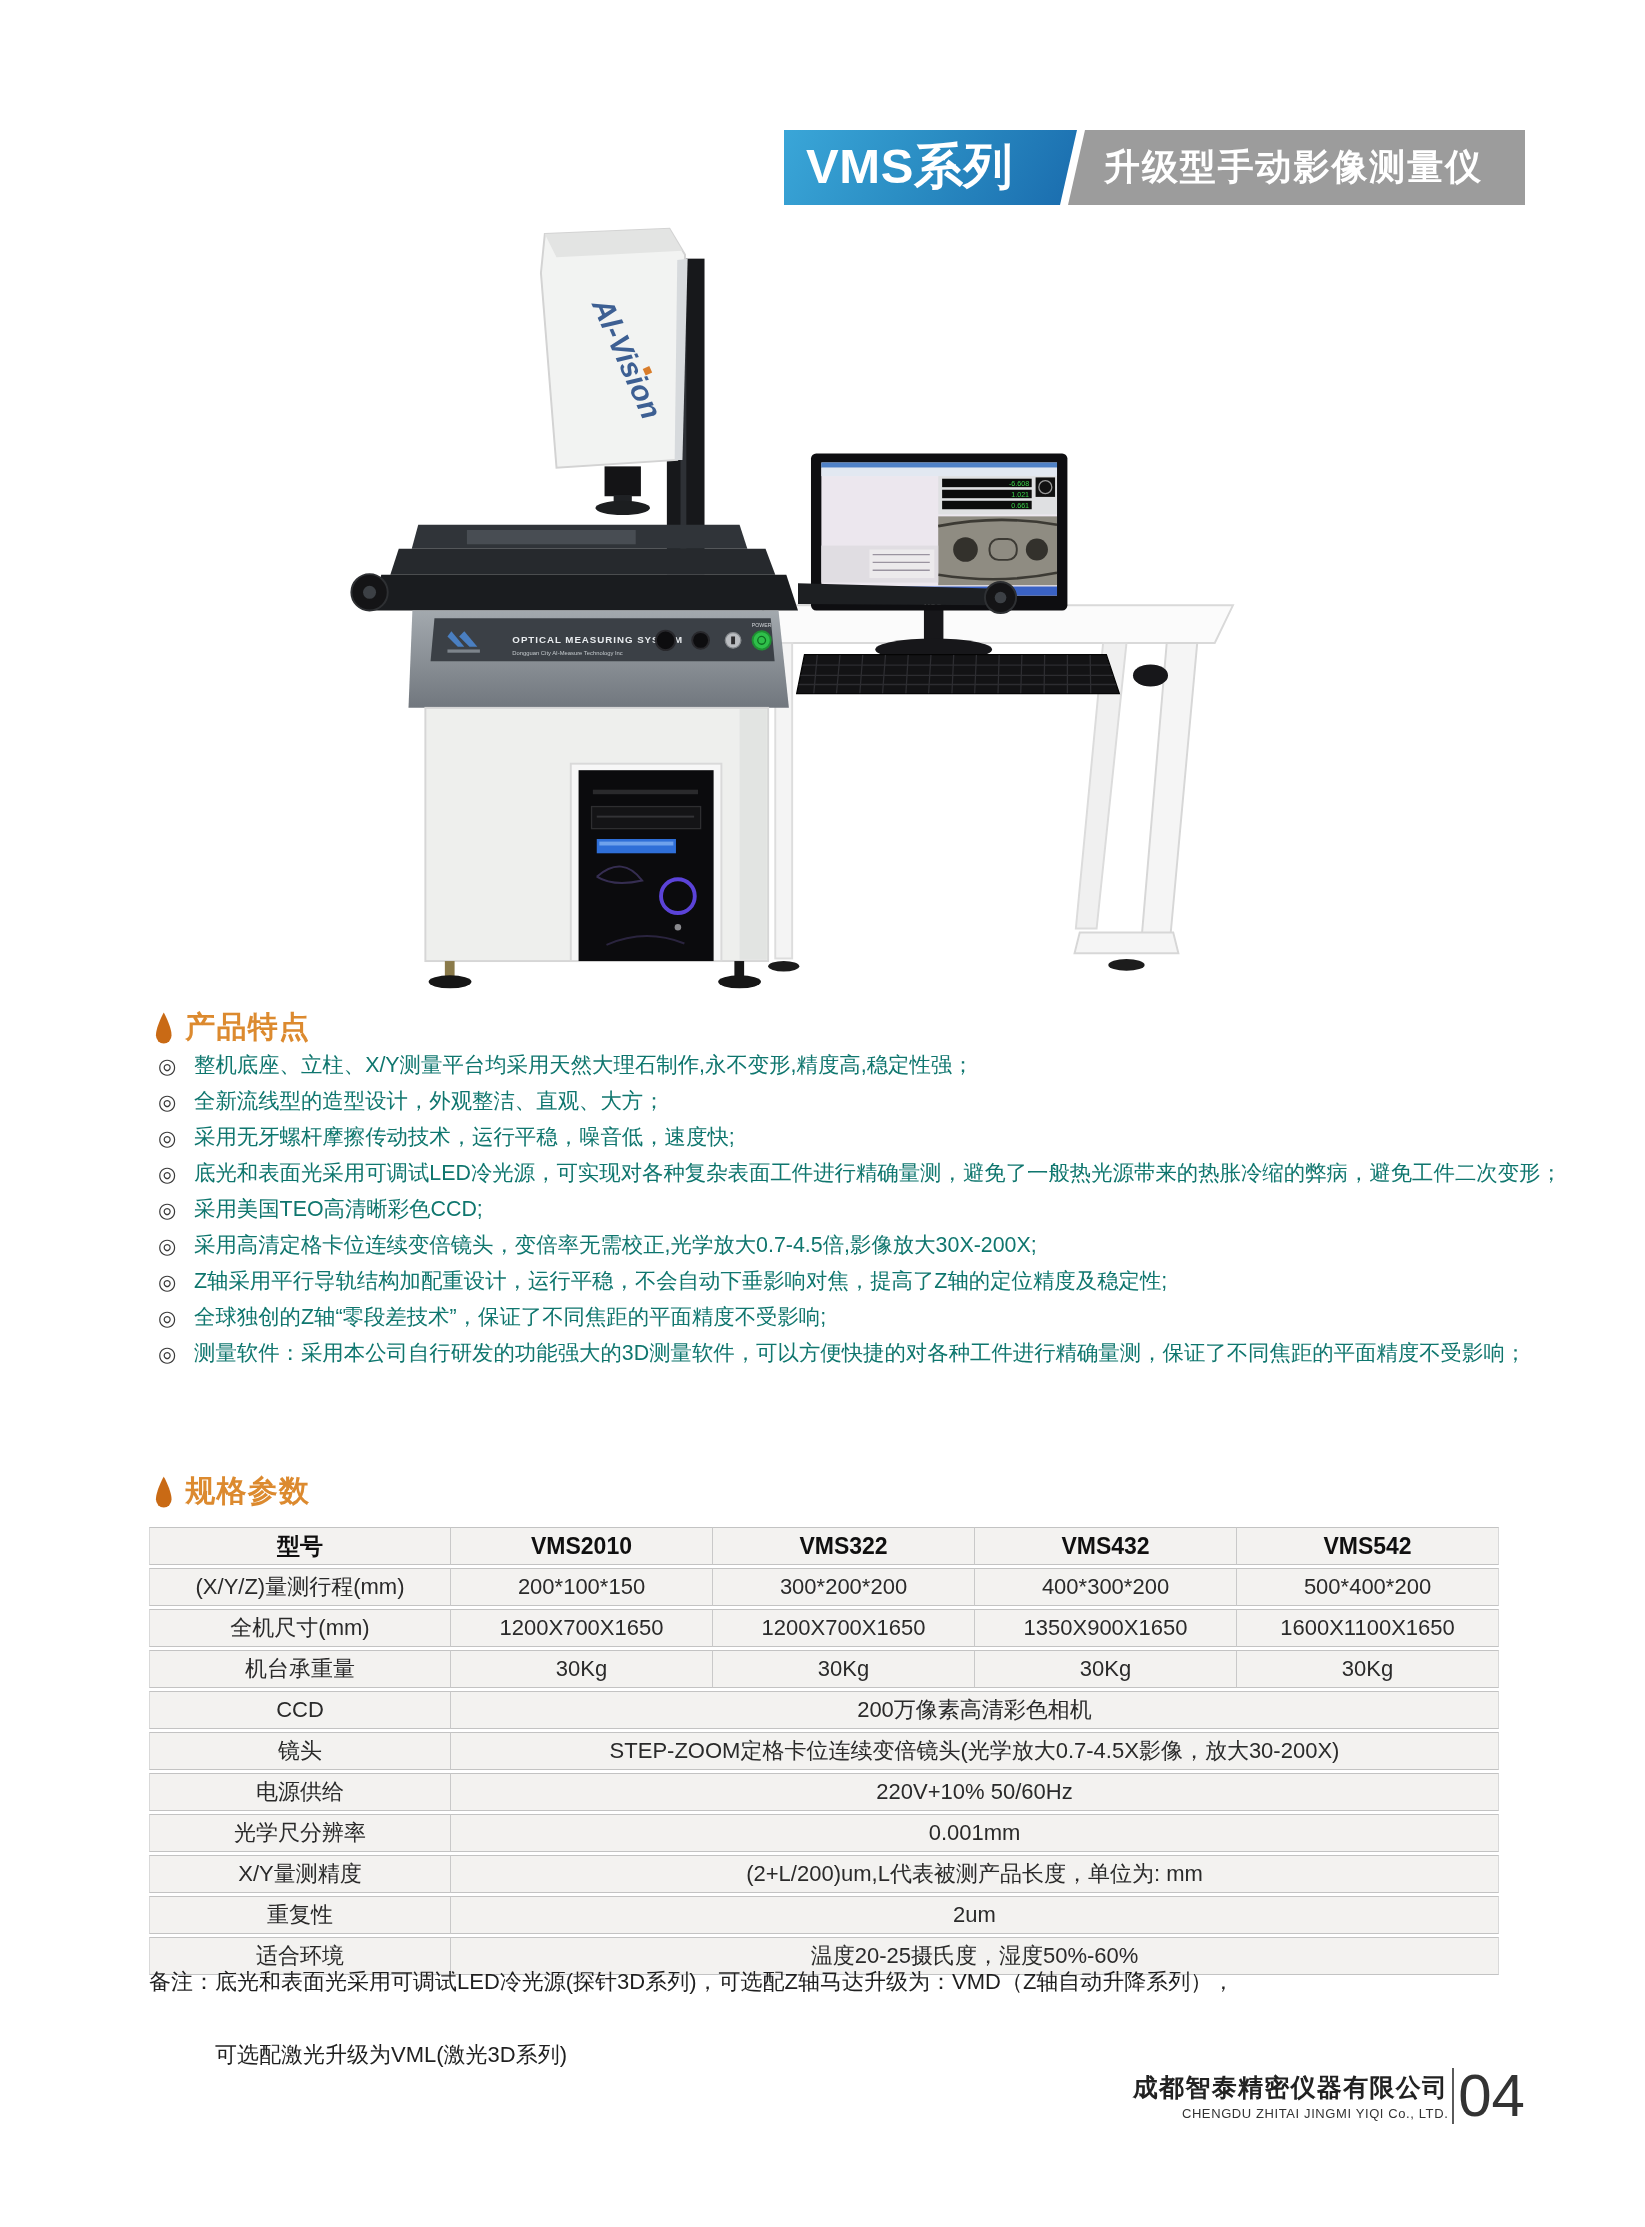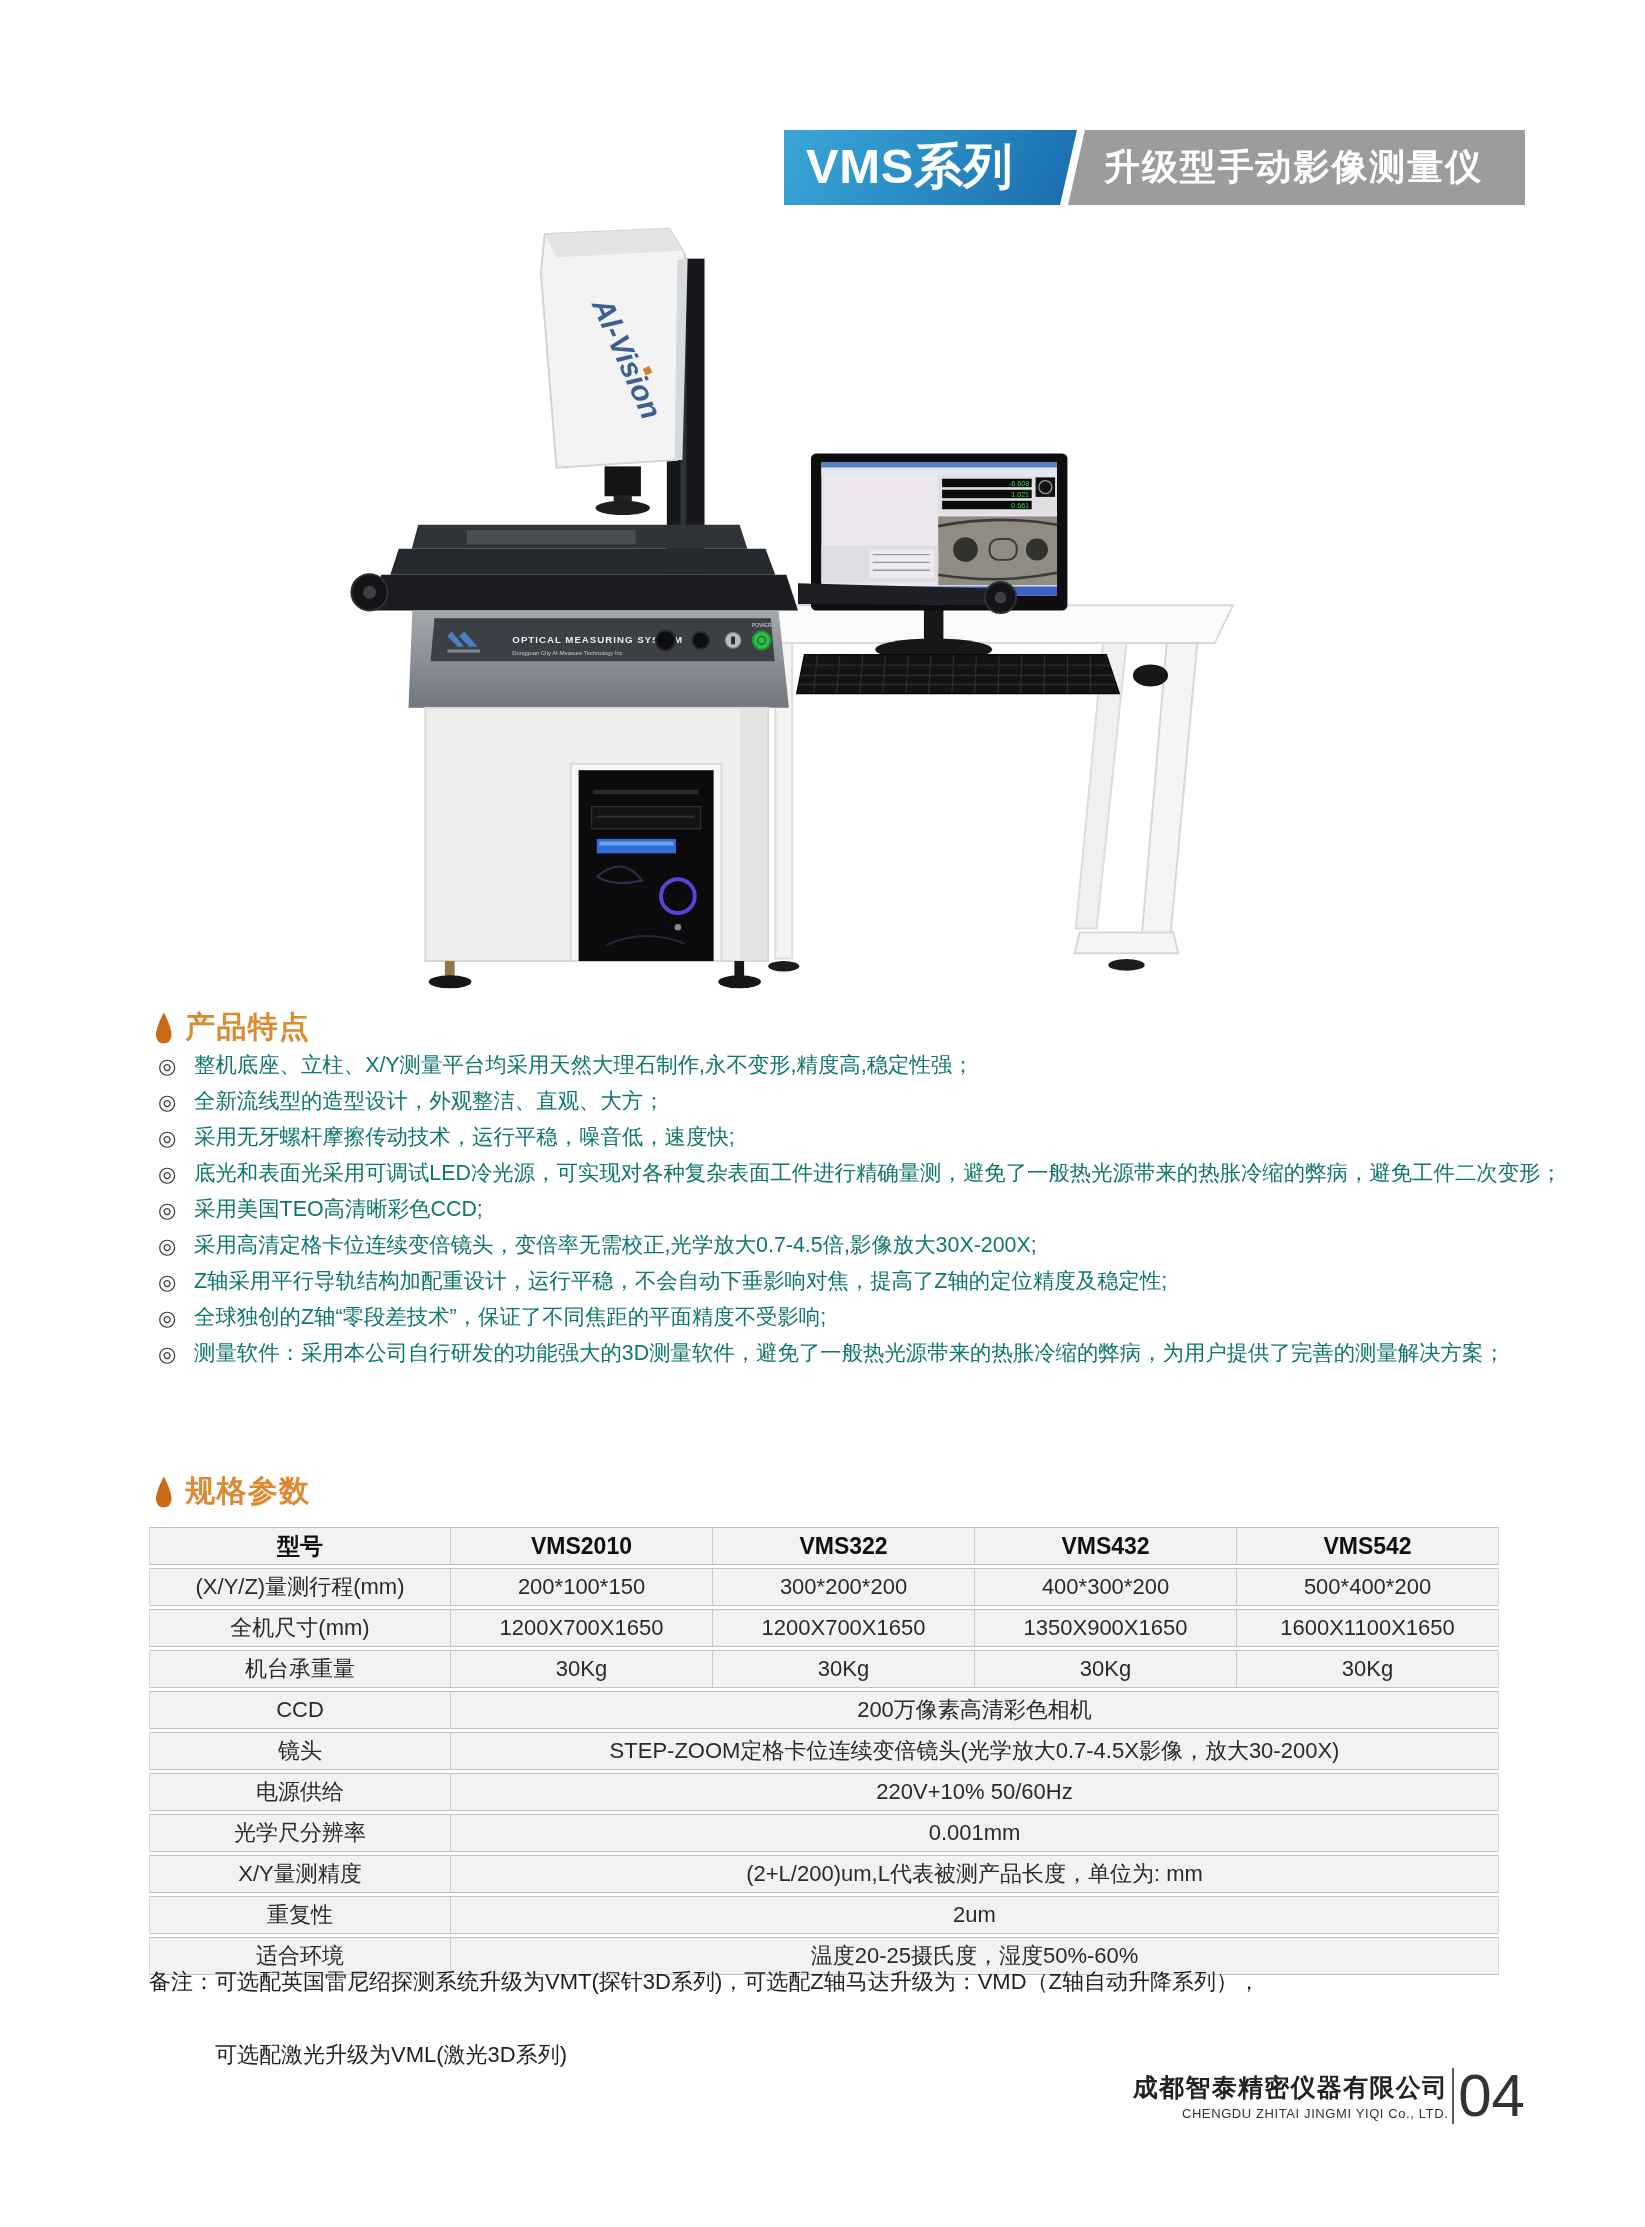--- a/index.html
+++ b/index.html
@@ -229,21 +229,21 @@
     <div class="feat">
       <span class="marker">◎</span>
       <span class="ftext">Z轴采用平行导轨结构加配重设计，运行平稳，不会自动下垂影响对焦，提高了Z轴的定位精度及稳定性;</span>
     </div>
     <div class="feat">
       <span class="marker">◎</span>
       <span class="ftext">全球独创的Z轴“零段差技术”，保证了不同焦距的平面精度不受影响;</span>
     </div>
     <div class="feat">
       <span class="marker">◎</span>
-      <span class="ftext">测量软件：采用本公司自行研发的功能强大的3D测量软件，避免了一般热光源带来的热胀冷缩的弊病，为用户提供了完善的测量解决方案；</span>
+      <span class="ftext">测量软件：采用本公司自行研发的功能强大的3D测量软件，可以方便快捷的对各种工件进行精确量测，保证了不同焦距的平面精度不受影响；</span>
     </div>
   </div>
 
 <div class="sec-head" style="left:154px;top:1471px;">
   <svg width="19.5" height="34" viewBox="0 0 30 52">
     <path d="M15 2 C15 2 3 24 3 37 a12 13 0 0 0 24 0 C27 24 15 2 15 2 Z" fill="#C96A15"></path>
   </svg>
   <span class="ttl">规格参数</span>
 </div>
 
@@ -310,21 +310,21 @@
           <td colspan="4">2um</td>
         </tr>
         <tr>
           <td>适合环境</td>
           <td colspan="4">温度20-25摄氏度，湿度50%-60%</td>
         </tr>
       </tbody>
   </table>
 </div>
 
-<div class="note-line" style="left:149px;top:1967px;">备注：可选配英国雷尼绍探测系统升级为VMT(探针3D系列)，可选配Z轴马达升级为：VMD（Z轴自动升降系列），</div>
+<div class="note-line" style="left:149px;top:1967px;">备注：底光和表面光采用可调试LED冷光源(探针3D系列)，可选配Z轴马达升级为：VMD（Z轴自动升降系列），</div>
 <div class="note-line" style="left:215px;top:2000px;margin-top:40px;">可选配激光升级为VML(激光3D系列)</div>
 
 <div class="footer">
   <div class="f-co">
     <div class="f-cn">成都智泰精密仪器有限公司</div>
     <div class="f-en">CHENGDU ZHITAI JINGMI YIQI Co., LTD.</div>
   </div>
   <div class="f-div"></div>
   <div class="f-num">04</div>
 </div>

